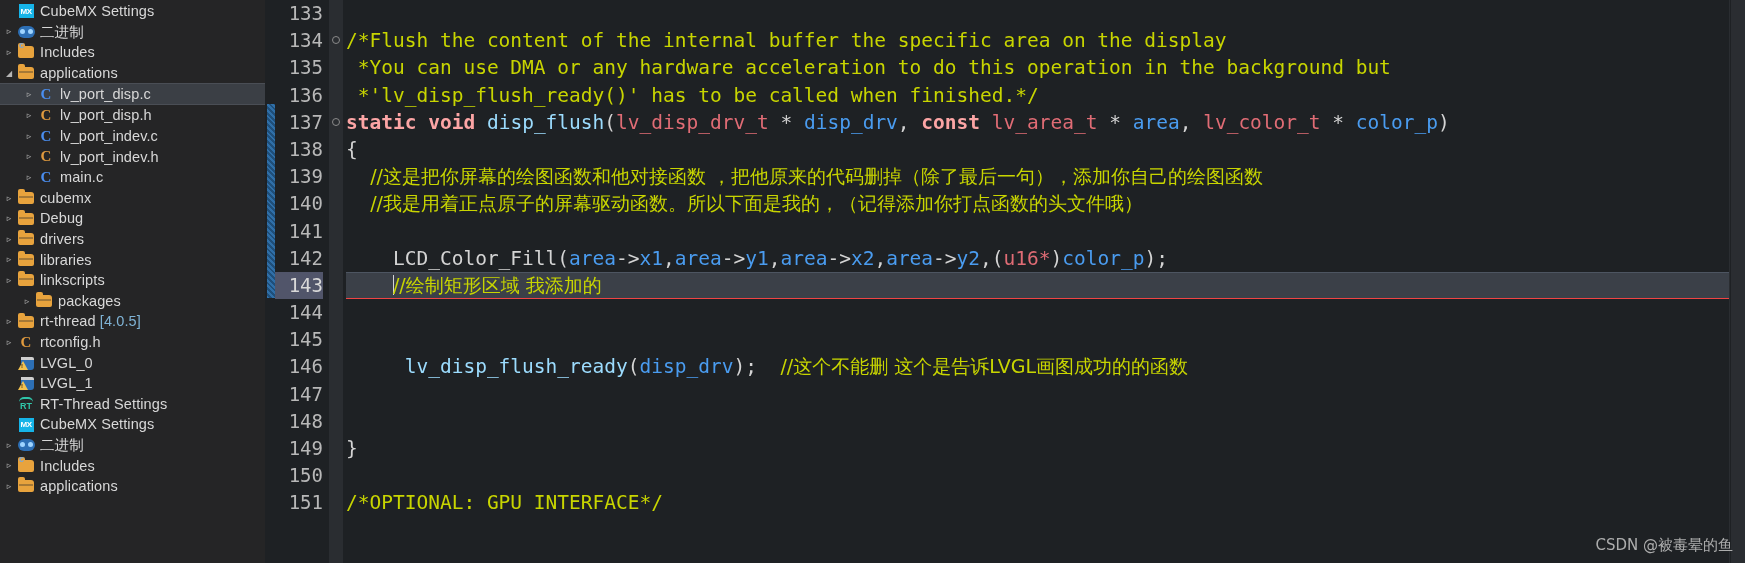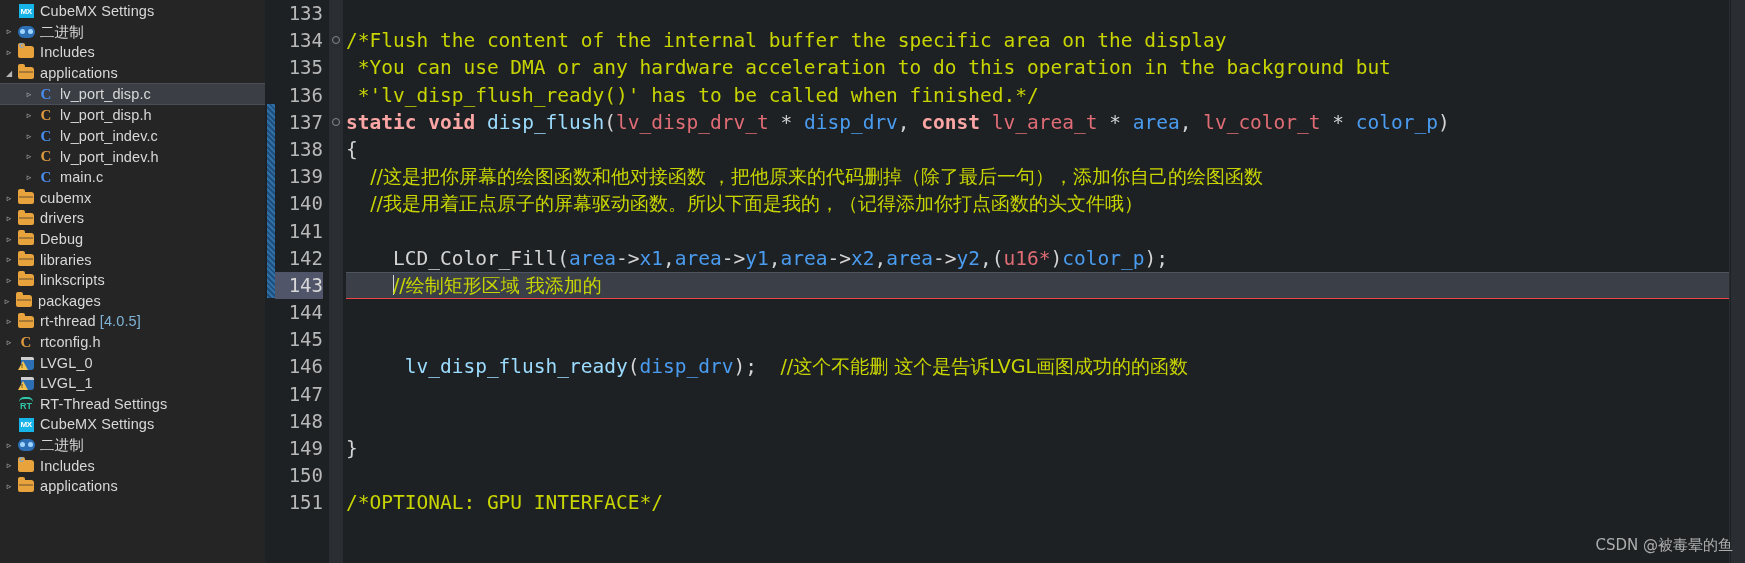--- a/index.html
+++ b/index.html
@@ -399,44 +399,44 @@
         <span class="tree-icon">
           <span class="ic-folder"></span>
         </span>
         <span class="tree-label">cubemx</span>
       </div>
       <div class="tree-row" style="padding-left: 2px;">
         <span class="twisty collapsed"></span>
         <span class="tree-icon">
           <span class="ic-folder"></span>
         </span>
+        <span class="tree-label">Debug</span>
+      </div>
+      <div class="tree-row" style="padding-left: 2px;">
+        <span class="twisty collapsed"></span>
+        <span class="tree-icon">
+          <span class="ic-folder"></span>
+        </span>
         <span class="tree-label">drivers</span>
       </div>
       <div class="tree-row" style="padding-left: 2px;">
         <span class="twisty collapsed"></span>
         <span class="tree-icon">
           <span class="ic-folder"></span>
         </span>
-        <span class="tree-label">Debug</span>
-      </div>
-      <div class="tree-row" style="padding-left: 2px;">
-        <span class="twisty collapsed"></span>
-        <span class="tree-icon">
-          <span class="ic-folder"></span>
-        </span>
         <span class="tree-label">libraries</span>
       </div>
       <div class="tree-row" style="padding-left: 2px;">
         <span class="twisty collapsed"></span>
         <span class="tree-icon">
           <span class="ic-folder"></span>
         </span>
         <span class="tree-label">linkscripts</span>
       </div>
-      <div class="tree-row" style="padding-left: 0;">
+      <div class="tree-row" style="padding-left: 20px;">
         <span class="twisty collapsed"></span>
         <span class="tree-icon">
           <span class="ic-folder"></span>
         </span>
         <span class="tree-label">packages</span>
       </div>
       <div class="tree-row" style="padding-left: 2px;">
         <span class="twisty collapsed"></span>
         <span class="tree-icon">
           <span class="ic-folder"></span>

